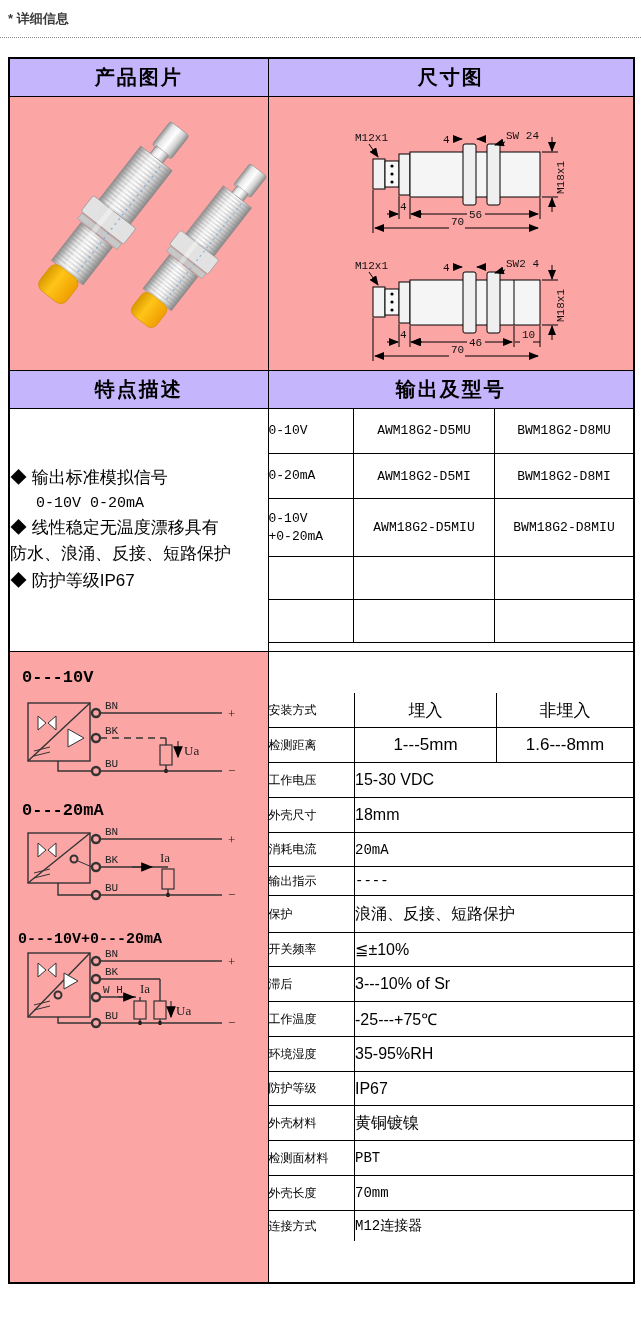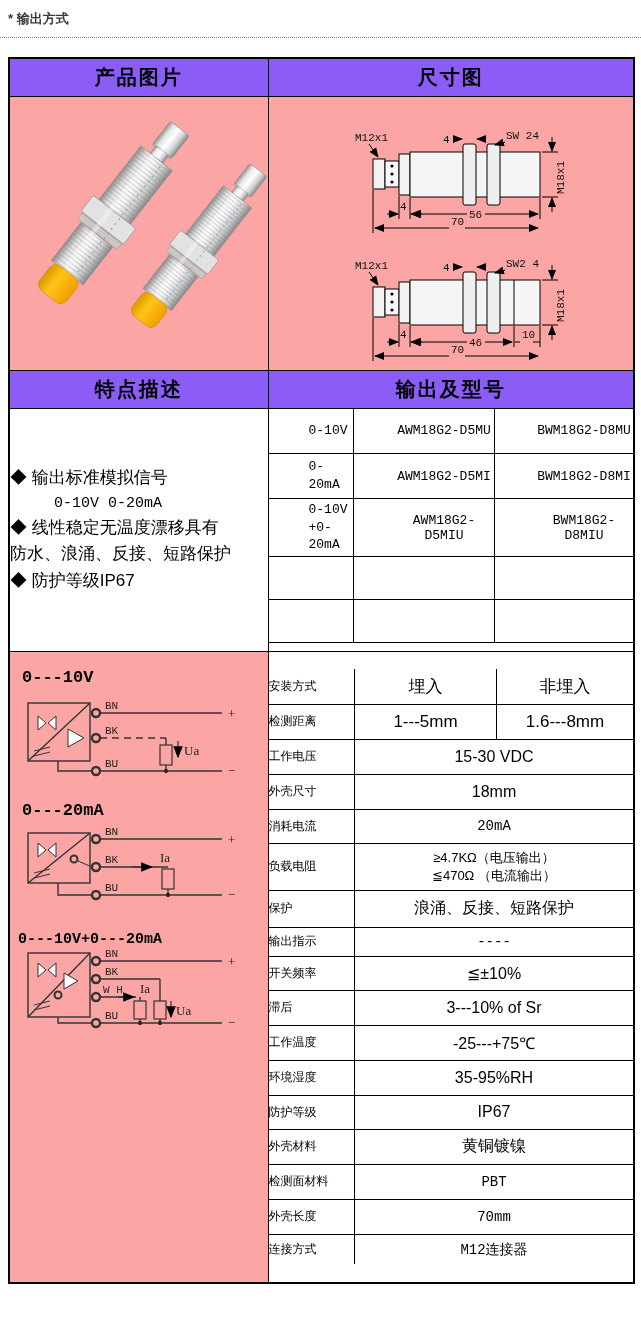--- a/index.html
+++ b/index.html
@@ -11,65 +11,65 @@
   }
   table.main {
     margin:19px 8px 0 8px;
     width:625px;
     border-collapse:collapse;
     table-layout:fixed;
     border:2px solid #000;
   }
   table.main td { border:1px solid #000; padding:0; vertical-align:middle; }
   td.hdr-cell {
-    background:#8b5cf6;
+    background:#c4b5fd;
     text-align:center;
     font-size:20px;
     font-weight:bold;
     height:36px;
     letter-spacing:2px;
   }
   td.img-cell, td.dim-cell, td.wire-cell { vertical-align:top; background:#fca5a5; }
   td.feat-cell { vertical-align:top; padding:22px 4px 0 12px; }
   .feat-line { font-size:17px; line-height:1.55; }
-  .feat-indent { padding-left:44px; font-family:"Liberation Mono", monospace; font-size:15px; }
+  .feat-indent { padding-left:26px; font-family:"Liberation Mono", monospace; font-size:15px; }
   td.nest-cell { vertical-align:top; padding:0; }
   
   table.out { width:100%; border-collapse:collapse; table-layout:fixed; }
-  table.out td { border:1px solid #000;padding-left:40px; }
+  table.out td { border:1px solid #000; }
   table.out tr:first-child td { border-top:none; }
   table.out td:first-child { border-left:none; }
   table.out tr td:last-child { border-right:none; }
   .o-type { font-family:"Liberation Mono", monospace; font-size:13px; padding-left:9px; }
   .o-type div { line-height:1.35; }
   .o-model { font-family:"Liberation Mono", monospace; font-size:13px; text-align:center; }
   
   table.par { width:100%; border-collapse:collapse; table-layout:fixed;padding-left:28px; }
   table.par td { border:1px solid #000; }
   table.par tr:first-child td { border-top:none; }
   table.par td:first-child { border-left:none; }
   table.par tr td:last-child { border-right:none; }
   table.par tr:last-child td { border-bottom:none; }
   .p-label { font-size:12px; padding-left:6px; }
-  .p-val { font-size:16px; padding-left:18px;text-align:center; }
+  .p-val { font-size:16px; padding-left:18px; }
   .p-val.c { text-align:center; padding-left:0; font-size:17px; }
   .p-val.mono { font-family:"Liberation Mono", monospace; font-size:14px; }
   .p-val .vl1 { font-size:13px; line-height:1.4; }
   .p-val .vl2 { font-size:13px; line-height:1.4; }
   
   .dt  { font:11px "Liberation Mono", monospace; fill:#111; }
   .wt  { font:bold 17px "Liberation Mono", monospace; fill:#000; }
   .wt3 { font:bold 15px "Liberation Mono", monospace; fill:#000; }
   .wl  { font:11px "Liberation Mono", monospace; fill:#222; }
   .ws  { font:13px "Liberation Serif", serif; fill:#222; }
 </style>
 </head>
 <body>
 
-<div class="page-header">* 输出方式</div>
+<div class="page-header">* 详细信息</div>
 
 <table class="main">
   <colgroup>
       <col style="width:259px">
       <col style="width:366px">
     </colgroup>
 
   <tbody>
       <tr style="height:38px">
     <td class="hdr-cell">产品图片</td>
@@ -395,35 +395,28 @@
           <td class="p-val" colspan="2">15-30 VDC</td>
         </tr>
         <tr style="height:35px">
           <td class="p-label">外壳尺寸</td>
           <td class="p-val" colspan="2">18mm</td>
         </tr>
         <tr style="height:34px">
           <td class="p-label">消耗电流</td>
           <td class="p-val mono" colspan="2">20mA</td>
         </tr>
-        <tr style="height:47px">
-          <td class="p-label">负载电阻</td>
-          <td class="p-val" colspan="2">
-            <div class="vl1">≥4.7KΩ（电压输出）</div>
-            <div class="vl2">≦470Ω （电流输出）</div>
-          </td>
+        <tr style="height:29px">
+          <td class="p-label">输出指示</td>
+          <td class="p-val mono" colspan="2">----</td>
         </tr>
         <tr style="height:37px">
           <td class="p-label">保护</td>
           <td class="p-val" colspan="2">浪涌、反接、短路保护</td>
         </tr>
-        <tr style="height:29px">
-          <td class="p-label">输出指示</td>
-          <td class="p-val mono" colspan="2">----</td>
-        </tr>
         <tr style="height:34px">
           <td class="p-label">开关频率</td>
           <td class="p-val" colspan="2">≦±10%</td>
         </tr>
         <tr style="height:35px">
           <td class="p-label">滞后</td>
           <td class="p-val" colspan="2">3---10% of Sr</td>
         </tr>
         <tr style="height:35px">
           <td class="p-label">工作温度</td>

